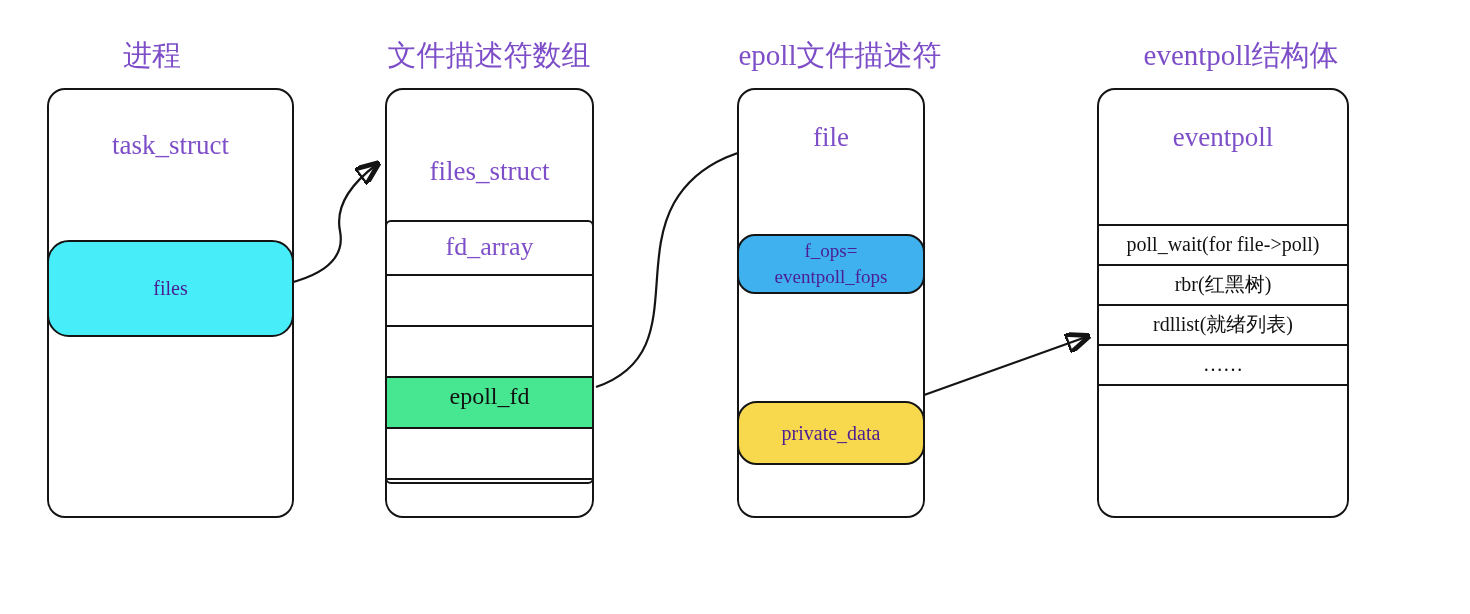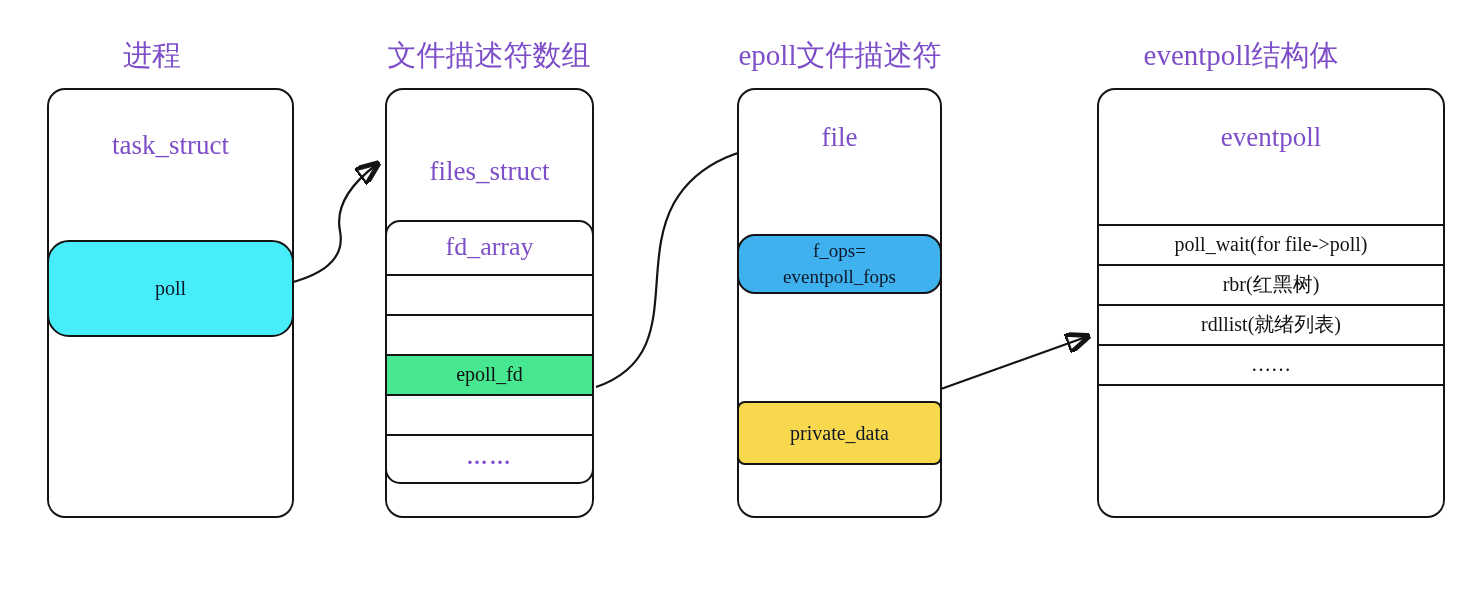--- a/index.html
+++ b/index.html
@@ -26,40 +26,40 @@
   }
   .box-title{
     position:absolute;left:0;width:100%;text-align:center;
     color:var(--purple);font-size:27px;white-space:nowrap;
   }
 
   .pill{
     position:absolute;left:-2.2px;width:calc(100% + 4.4px);
     border:2.2px solid var(--line);border-radius:22px;box-sizing:border-box;
     display:flex;flex-direction:column;justify-content:center;align-items:center;
-    font-size:20px;color:#0f172a;text-align:right;
+    font-size:20px;color:#4c1d95;text-align:right;
   }
   .pill.cyan{background:var(--cyan);}
   .pill.blue{background:var(--blue);border-radius:18px;font-size:19px;line-height:1.35;}
-  .pill.yellow{background:var(--yellow);border-radius:8px;}
+  .pill.yellow{background:var(--yellow);border-radius:20px;}
 
   .inner-table{
     position:absolute;left:-2.2px;width:calc(100% + 4.4px);
     top:130px;height:264px;
-    border:2.2px solid var(--line);border-radius:15px;box-sizing:border-box;
+    border:2.2px solid var(--line);border-radius:6px;box-sizing:border-box;
     background:#fff;overflow:hidden;
   }
   .inner-title{
     height:52px;line-height:50px;text-align:center;
     color:var(--purple);font-size:26px;
   }
   .slot{
-    height:40px;line-height:37px;box-sizing:border-box;
+    height:51px;line-height:37px;box-sizing:border-box;
     border-top:2.2px solid var(--line);
-    text-align:center;font-size:20px;color:#111;
+    text-align:center;font-size:24px;color:#111;
   }
   .slot.green{background:var(--green);}
   .slot.dots{height:46px;line-height:42px;color:var(--purple);font-weight:bold;letter-spacing:2px;font-size:21px;}
 
   .rowset{position:absolute;left:0;top:134px;width:100%;}
   .rowset .row{
     height:40px;line-height:37px;box-sizing:border-box;
     border-top:2.2px solid var(--line);
     text-align:center;font-size:20px;color:#111;white-space:nowrap;
   }
@@ -82,48 +82,48 @@
   </svg>
 
   <div class="col-header" style="left:-48px;">进程</div>
   <div class="col-header" style="left:289px;">文件描述符数组</div>
   <div class="col-header" style="left:1041px;">eventpoll结构体</div>
   <div class="col-header" style="left:640px;">epoll文件描述符</div>
 
   <div class="box" style="left:47px;width:247px;">
     <div class="box-title" style="top:40px;">task_struct</div>
     <div class="pill cyan" style="top:150px;height:97px;">
-      <span>poll</span>
+      <span>files</span>
     </div>
   </div>
 
   <div class="box" style="left:385px;width:209px;">
     <div class="box-title" style="top:38px;margin-top:28px;">files_struct</div>
     <div class="inner-table">
       <div class="inner-title">fd_array</div>
       <div class="slot"></div>
       <div class="slot"></div>
       <div class="slot green">epoll_fd</div>
       <div class="slot"></div>
       <div class="slot dots">……</div>
     </div>
   </div>
 
-  <div class="box" style="left:737px;width:205px;">
+  <div class="box" style="left:737px;width:188px;">
     <div class="box-title" style="top:32px;">file</div>
     <div class="pill blue" style="top:144px;height:60px;">
       <span>f_ops=</span>
       <span>eventpoll_fops</span>
     </div>
     <div class="pill yellow" style="top:311px;height:64px;">
       <span>private_data</span>
     </div>
   </div>
 
-  <div class="box" style="left:1097px;width:348px;">
+  <div class="box" style="left:1097px;width:252px;">
     <div class="box-title" style="top:32px;">eventpoll</div>
     <div class="rowset">
       <div class="row">poll_wait(for file-&gt;poll)</div>
       <div class="row">rbr(红黑树)</div>
       <div class="row">rdllist(就绪列表)</div>
       <div class="row">……</div>
       <div class="row filler"></div>
     </div>
   </div>
 

